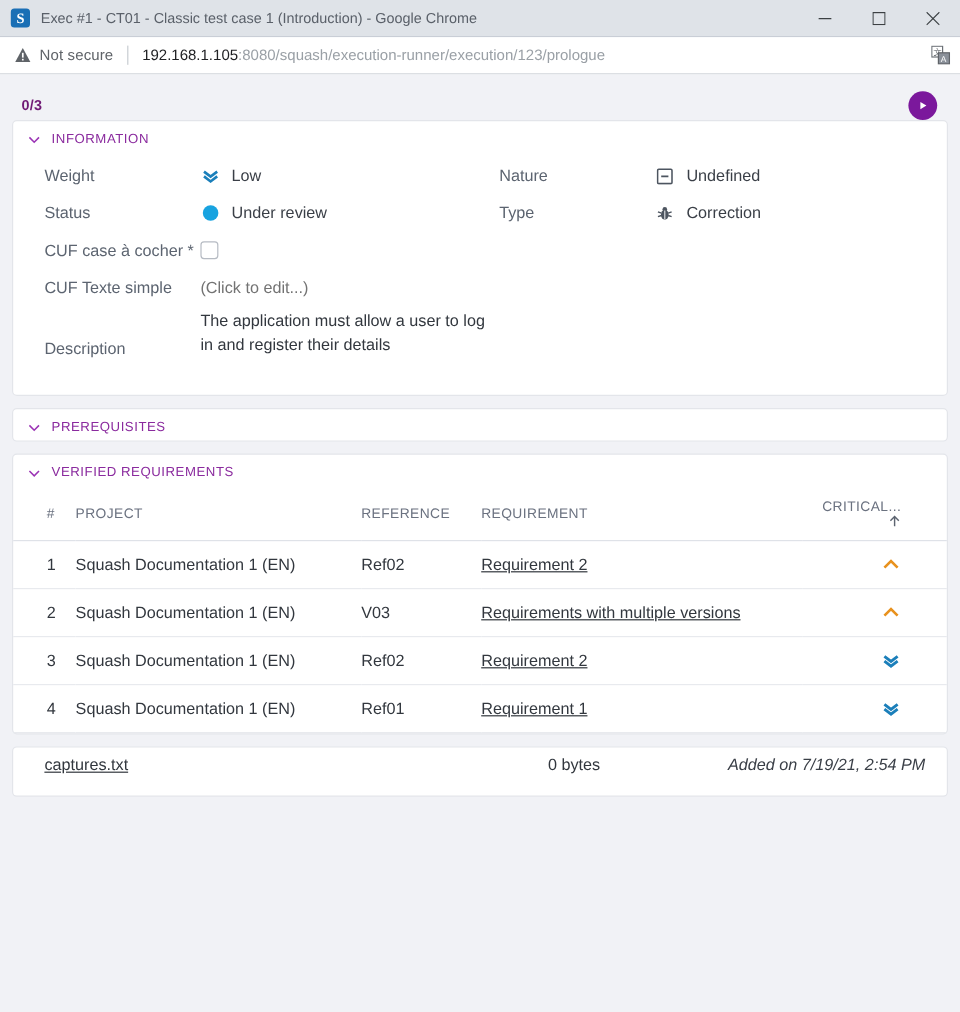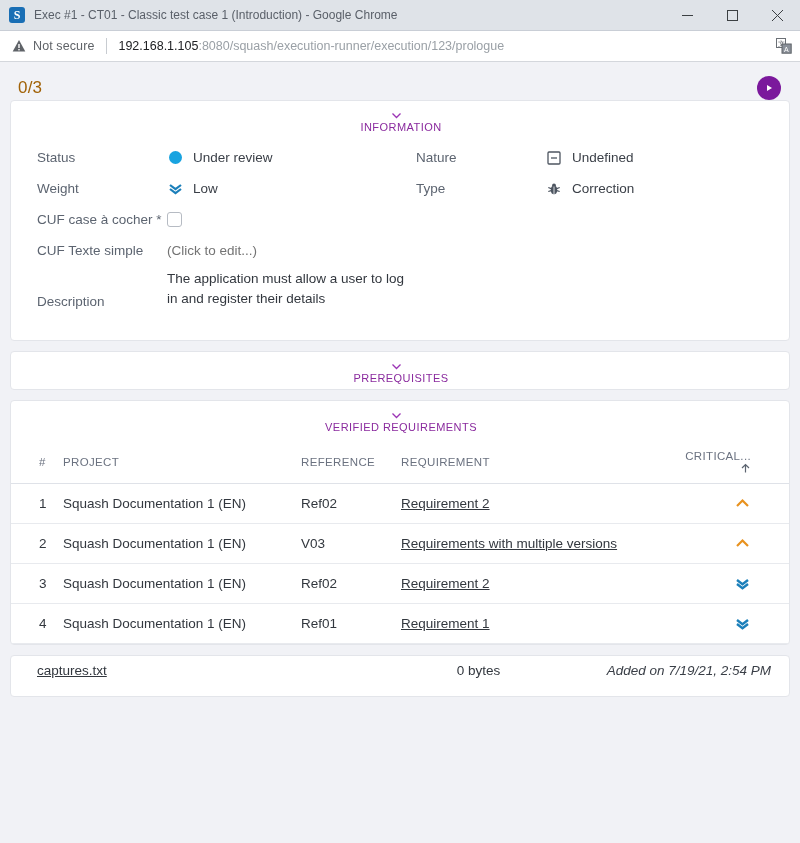--- a/index.html
+++ b/index.html
@@ -76,21 +76,21 @@
     height: 781px;
     background: #f1f2f6;
     overflow: hidden;
     padding: 0 10px;
   }
   .topline {
     display: flex; align-items: center; justify-content: space-between;
     padding: 14px 2px 0 8px;
   }
   .progress-count {
-    font-size: 17px; color: #a16207; font-weight: normal;
+    font-size: 12px; color: #701a75; font-weight: bold;
     letter-spacing: .2px;
   }
   .play-btn {
     width: 24px; height: 24px; border-radius: 50%;
     background: #7b189c;
     display: flex; align-items: center; justify-content: center;
     margin-right: 7px;
   }
   .exec-title {
     font-size: 16.5px; color: #a5276b; font-weight: bold;
@@ -100,21 +100,20 @@
 
   .card {
     background: #fff;
     border: 1px solid #e3e5ea;
     border-radius: 4px;
     margin-bottom: 10px;
   }
   .card-head {
     display: flex; align-items: center;
     padding: 9px 10px 5px 12px;
-    flex-direction: column;
   }
   .chev {
     color: #9b34b5; margin-right: 9px; display: flex; flex: none;
   }
   .card-title {
     font-size: 11px; color: #8a2a9e; letter-spacing: .45px;
   }
   .card-head-spacer { flex: 1; }
   .add-btn {
     width: 18px; height: 18px; flex: none;
@@ -270,39 +269,39 @@
         <svg width="11" height="11" viewBox="0 0 11 11">
             <path d="M1.5 3.5 L5.5 7.5 L9.5 3.5" fill="none" stroke="#9b34b5" stroke-width="1.3"></path>
           </svg>
       </span>
       <span class="card-title">INFORMATION</span>
     </div>
     <div class="info-body">
       <div class="info-col left">
 
         <div class="info-row">
+          <span class="info-label">Weight</span>
+          <span class="info-val">
+            <span class="vicon">
+              <svg width="15" height="15" viewBox="0 0 15 15">
+                  <path d="M2 4 L7.5 8.2 L13 4" fill="none" stroke="#1b7fba" stroke-width="2.2" stroke-linejoin="miter"></path>
+                  <path d="M2 8 L7.5 12.2 L13 8" fill="none" stroke="#1b7fba" stroke-width="2.2"></path>
+                </svg>
+            </span>
+            <span>Low</span>
+          </span>
+        </div>
+
+        <div class="info-row">
           <span class="info-label">Status</span>
           <span class="info-val">
             <span class="vicon">
                 <span class="dot-blue"></span>
               </span>
             <span>Under review</span>
-          </span>
-        </div>
-
-        <div class="info-row">
-          <span class="info-label">Weight</span>
-          <span class="info-val">
-            <span class="vicon">
-              <svg width="15" height="15" viewBox="0 0 15 15">
-                  <path d="M2 4 L7.5 8.2 L13 4" fill="none" stroke="#1b7fba" stroke-width="2.2" stroke-linejoin="miter"></path>
-                  <path d="M2 8 L7.5 12.2 L13 8" fill="none" stroke="#1b7fba" stroke-width="2.2"></path>
-                </svg>
-            </span>
-            <span>Low</span>
           </span>
         </div>
 
         <div class="info-row">
           <span class="info-label"><span>CUF case à cocher</span> <span class="req-star">*</span></span>
           <span class="info-val">
             <span class="cuf-checkbox"></span>
           </span>
         </div>
 

